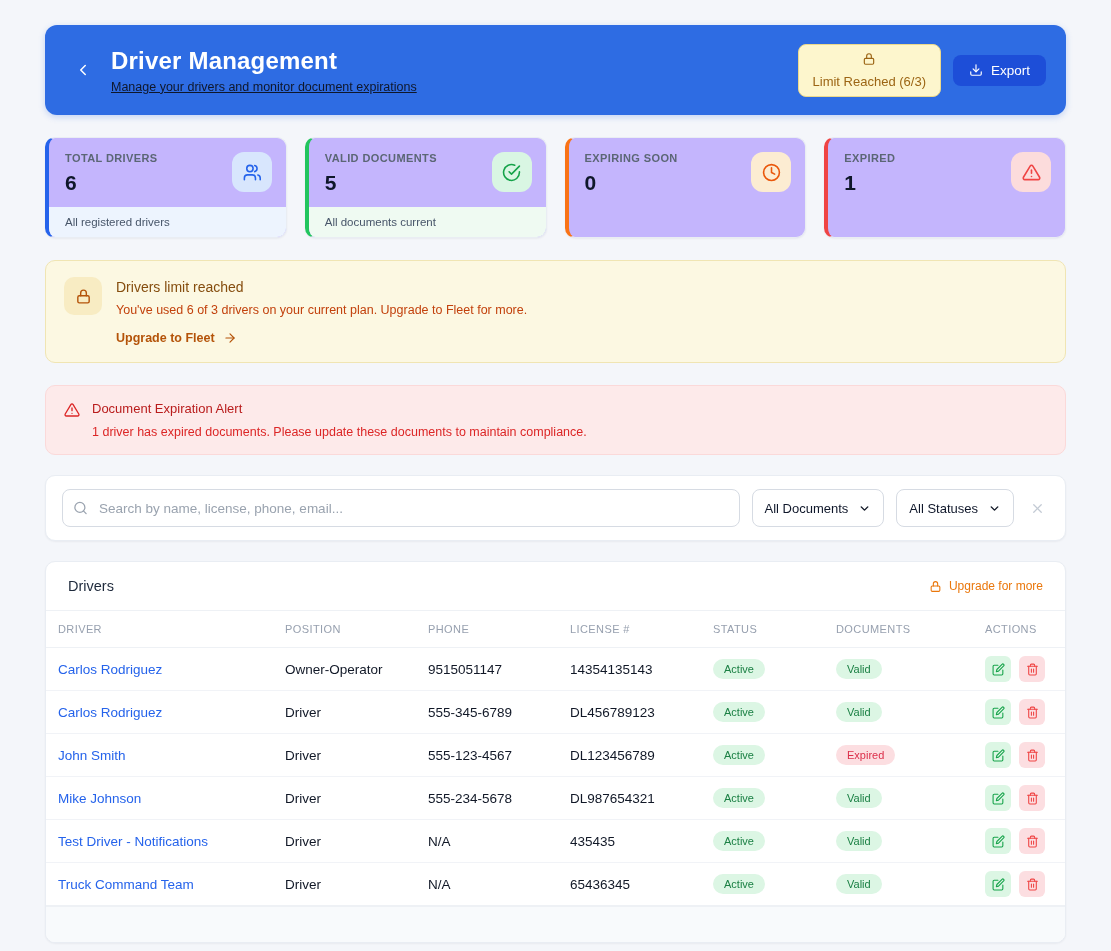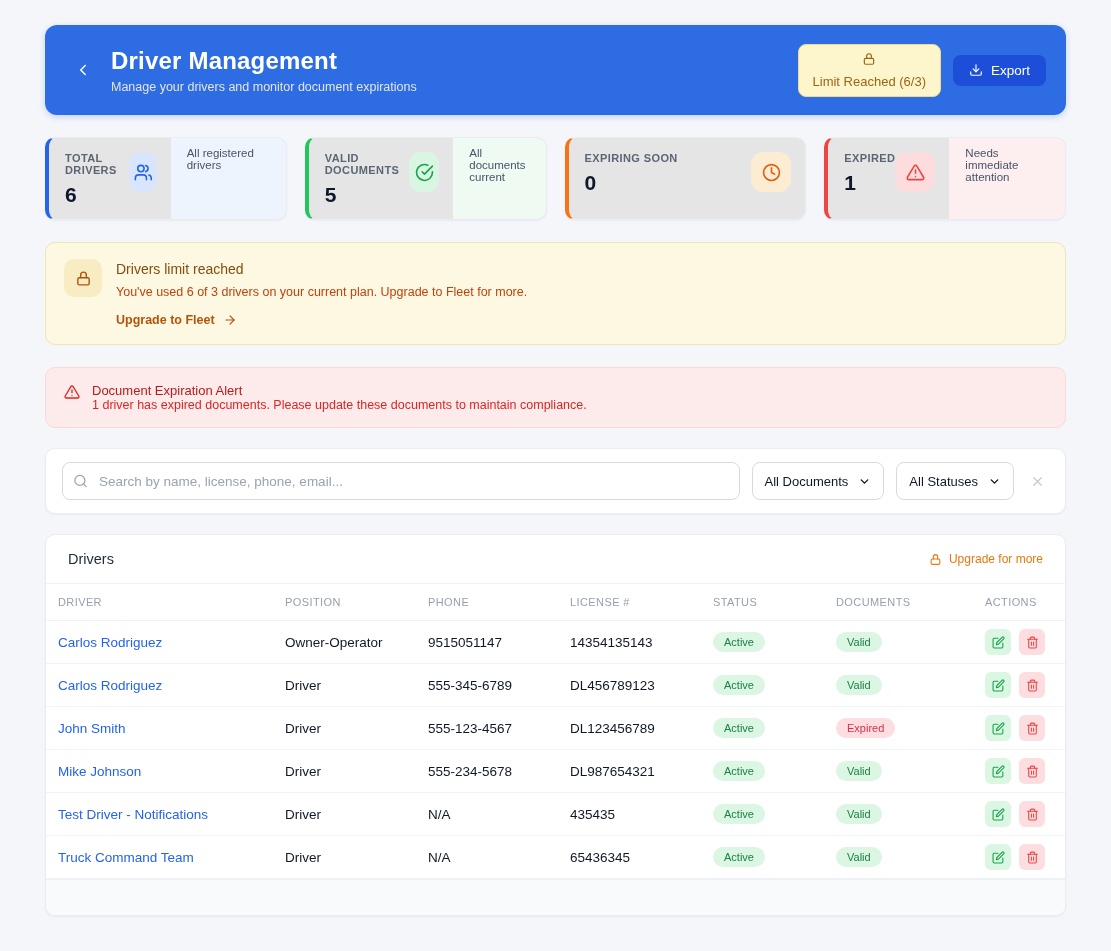--- a/index.html
+++ b/index.html
@@ -18,42 +18,42 @@
     background: #2e6ce3;
     border-radius: 12px;
     height: 90px;
     display: flex; align-items: center;
     padding: 0 20px 0 24px;
     box-shadow: 0 2px 6px rgba(46,108,227,.25);
   }
   .hero-back { color:#fff; width:28px; height:28px; display:flex; align-items:center; justify-content:center; cursor:pointer; margin-right:14px; border-radius:6px; }
   .hero-titles { flex:1; }
   .hero-title { color:#fff; font-size:24px; font-weight:bold; letter-spacing:.2px; }
-  .hero-sub { color:#e5e5e5; font-size:12.5px; margin-top:5px; }
+  .hero-sub { color:#0f172a; font-size:12.5px; margin-top:5px;text-decoration:underline; }
   .hero-actions { display:flex; align-items:center; gap:12px; }
   .chip-limit {
     display:flex; align-items:center; gap:8px;
     background:#fdf6cd; border:1px solid #ecd98b; color:#9c6514;
     font-size:13px; font-weight:500;
     padding:7px 14px; border-radius:8px; cursor:pointer;flex-direction:column;
   }
   .btn-export {
     display:flex; align-items:center; gap:8px;
     background:#1d4ed8; color:#fff; border:none; cursor:pointer;
     font-family:inherit; font-size:13.5px; font-weight:500;
     padding:8px 16px; border-radius:8px;
   }
 
   
   .stats { display:flex; gap:18px; margin-top:22px; }
   .stat {
-    flex:1; background:#e5e5e5; border-radius:10px; overflow:hidden;
+    flex:1; background:#c4b5fd; border-radius:10px; overflow:hidden;
     border:1px solid #e9edf3; border-left-width:4px;
     box-shadow:0 1px 2px rgba(16,24,40,.05);
-    display:flex; 
+    display:flex; flex-direction:column;
   }
   .stat-top { display:flex; justify-content:space-between; align-items:flex-start; padding:14px 14px 12px 16px; flex:1; }
   .stat-label { font-size:11px; font-weight:bold; letter-spacing:.4px; color:#5b6675; text-transform:uppercase; }
   .stat-value { font-size:21px; font-weight:bold; color:#0f172a; margin-top:7px; }
   .stat-chip { width:40px; height:40px; border-radius:12px; display:flex; align-items:center; justify-content:center; }
   .stat-foot { font-size:11.5px; color:#475569; padding:9px 16px; }
   .stat-blue   { border-left-color:#2563eb; }
   .stat-blue   .stat-chip { background:#d8e6fd; color:#2563eb; }
   .stat-blue   .stat-foot { background:#edf4fe; }
   .stat-green  { border-left-color:#22c55e; }
@@ -75,21 +75,21 @@
   .alert-limit-title { font-size:14px; color:#854d0e; font-weight:500; padding-top:2px; }
   .alert-limit-body { font-size:12.5px; color:#c2410c; margin-top:8px; }
   .alert-limit-link { display:inline-flex; align-items:center; gap:8px; margin-top:14px; font-size:12.5px; font-weight:bold; color:#b45309; cursor:pointer; }
 
   .alert-expire {
     margin-top:22px; background:#fdeaea; border:1px solid #fbd9d9;
     border-radius:10px; padding:15px 18px; display:flex; gap:12px;
   }
   .alert-expire .tri { color:#dc2626; margin-top:1px; flex:none; }
   .alert-expire-title { font-size:13px; font-weight:500; color:#b91c1c; }
-  .alert-expire-body { font-size:12.5px; color:#dc2626; }
+  .alert-expire-body { font-size:12.5px; color:#dc2626; margin-top:9px; }
 
   
   .filterbar {
     margin-top:20px; background:#fff; border:1px solid #e9edf3; border-radius:10px;
     box-shadow:0 1px 2px rgba(16,24,40,.05);
     padding:13px 16px; display:flex; align-items:center; gap:12px;
   }
   .search-wrap { position:relative; flex:1; }
   .search-wrap .mag { position:absolute; left:11px; top:50%; transform:translateY(-50%); color:#9aa3af; }
   .search-input {
@@ -234,21 +234,20 @@
           <div class="stat-value">1</div>
         </div>
         <div class="stat-chip">
           <svg class="ic" width="19" height="19" viewBox="0 0 24 24">
               <path d="M10.29 3.86 1.82 18a2 2 0 0 0 1.71 3h16.94a2 2 0 0 0 1.71-3L13.71 3.86a2 2 0 0 0-3.42 0z"></path>
               <line x1="12" y1="9" x2="12" y2="13"></line>
               <line x1="12" y1="17" x2="12.01" y2="17"></line>
             </svg>
         </div>
       </div>
-      <div class="stat-foot">Needs immediate attention</div>
     </div>
 
   </div>
 
   <div class="alert-limit">
     <div class="icon-chip">
       <svg class="ic" width="17" height="17" viewBox="0 0 24 24">
           <rect x="4" y="11" width="16" height="10" rx="2"></rect>
           <path d="M8 11V7a4 4 0 0 1 8 0v4"></path>
         </svg>

